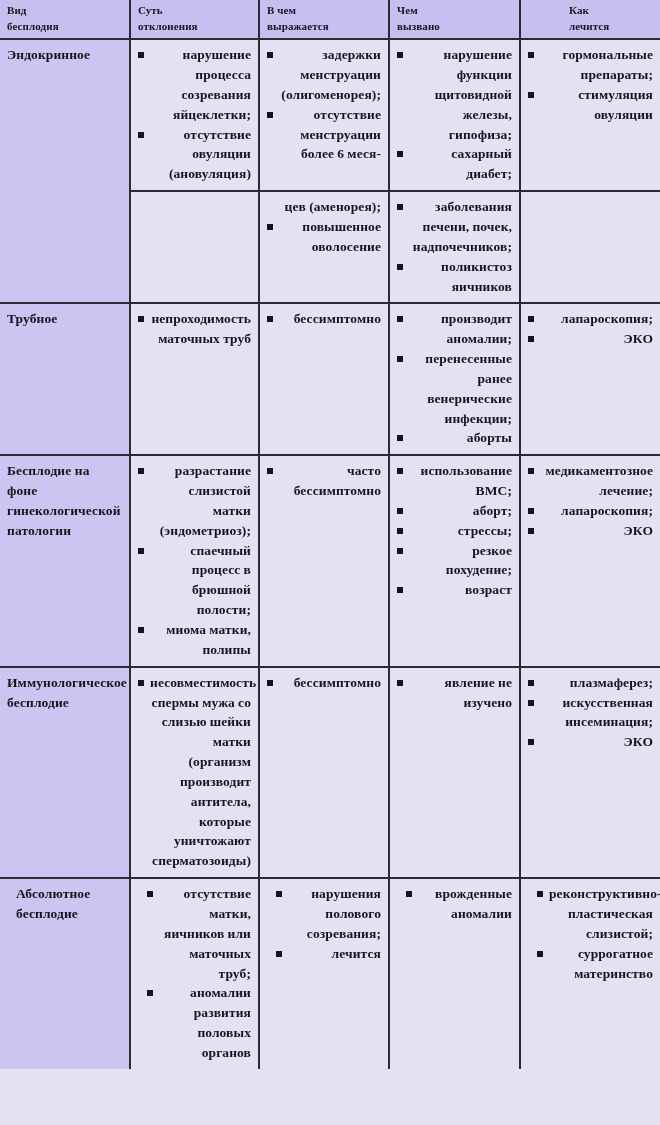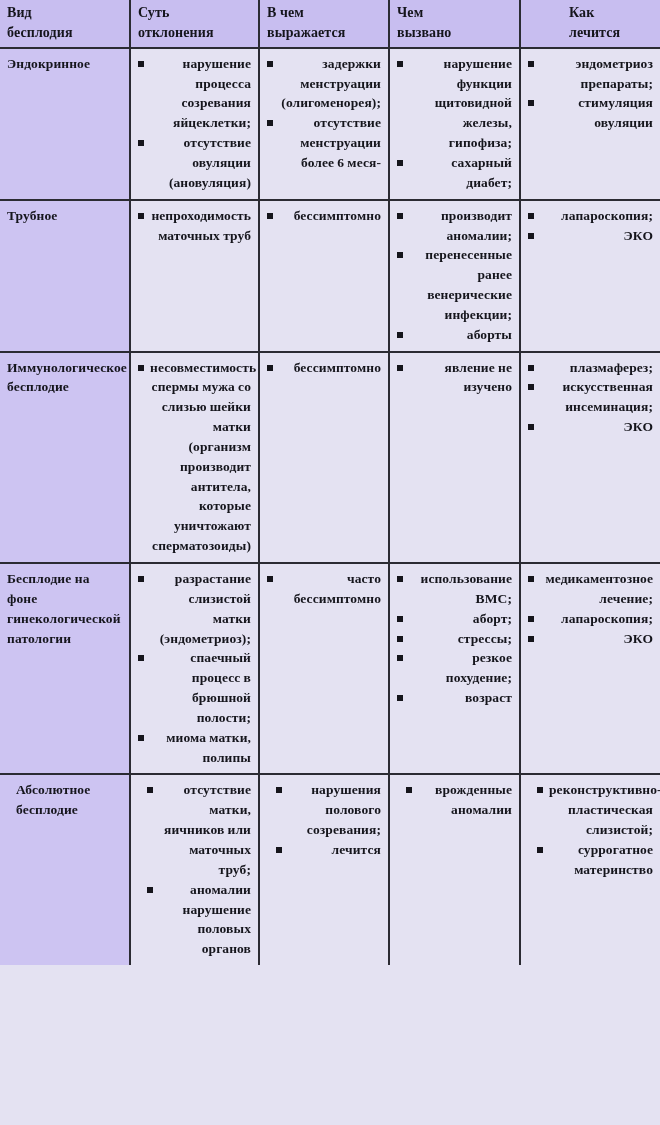--- a/index.html
+++ b/index.html
@@ -46,21 +46,21 @@
     letter-spacing: 0.1px;
   }
 
   thead th {
     background: #c8bef0;
     border-top: none;
     border-bottom: 2px solid #2b2b33;
     padding-top: 3px;
     padding-bottom: 4px;
     text-align: left;
-    font-size: 14px;
+    font-size: 11px;
     line-height: 1.42;
   }
   thead th:first-child { border-left: none; }
   thead th:last-child  { border-right: none; padding-left: 48px; }
 
   td { background: #e4e2f2; }
 
   td.cat {
     background: #cdc4f2;
   }
@@ -154,26 +154,49 @@
         </ul>
       </td>
       <td>
         <ul class="items">
           <li>нарушение функции щитовидной железы, гипофиза;</li>
           <li>сахарный диабет;</li>
         </ul>
       </td>
       <td>
         <ul class="items">
-          <li>эндометриоз препараты;</li>
+          <li>гормональные препараты;</li>
           <li>стимуляция овуляции</li>
         </ul>
       </td>
     </tr>
 
+    <tr>
+      <td class="cat cat-merge-bot">
+        <span class="cat-text"></span>
+      </td>
+      <td>
+        <ul class="items"></ul>
+      </td>
+      <td>
+        <ul class="items">
+          <li class="nobullet">цев (аменорея);</li>
+          <li>повышенное оволосение</li>
+        </ul>
+      </td>
+      <td>
+        <ul class="items">
+          <li>заболевания печени, почек, надпочечников;</li>
+          <li>поликистоз яичников</li>
+        </ul>
+      </td>
+      <td>
+        <ul class="items"></ul>
+      </td>
+    </tr>
 
     <tr>
       <td class="cat">
         <span class="cat-text">Трубное</span>
       </td>
       <td>
         <ul class="items">
           <li>непроходимость маточных труб</li>
         </ul>
       </td>
@@ -185,48 +208,20 @@
       <td>
         <ul class="items">
           <li>производит аномалии;</li>
           <li>перенесенные ранее венерические инфекции;</li>
           <li>аборты</li>
         </ul>
       </td>
       <td>
         <ul class="items">
           <li>лапароскопия;</li>
-          <li>ЭКО</li>
-        </ul>
-      </td>
-    </tr>
-
-    <tr>
-      <td class="cat">
-        <span class="cat-text">Иммунологическое бесплодие</span>
-      </td>
-      <td>
-        <ul class="items">
-          <li>несовместимость спермы мужа со слизью шейки матки (организм производит антитела, которые уничтожают сперматозоиды)</li>
-        </ul>
-      </td>
-      <td>
-        <ul class="items">
-          <li>бессимптомно</li>
-        </ul>
-      </td>
-      <td>
-        <ul class="items">
-          <li>явление не изучено</li>
-        </ul>
-      </td>
-      <td>
-        <ul class="items">
-          <li>плазмаферез;</li>
-          <li>искусственная инсеминация;</li>
           <li>ЭКО</li>
         </ul>
       </td>
     </tr>
 
     <tr>
       <td class="cat">
         <span class="cat-text">Бесплодие на фоне гинекологической патологии</span>
       </td>
       <td>
@@ -254,26 +249,54 @@
         <ul class="items">
           <li>медикаментозное лечение;</li>
           <li>лапароскопия;</li>
           <li>ЭКО</li>
         </ul>
       </td>
     </tr>
 
     <tr>
       <td class="cat">
+        <span class="cat-text">Иммунологическое бесплодие</span>
+      </td>
+      <td>
+        <ul class="items">
+          <li>несовместимость спермы мужа со слизью шейки матки (организм производит антитела, которые уничтожают сперматозоиды)</li>
+        </ul>
+      </td>
+      <td>
+        <ul class="items">
+          <li>бессимптомно</li>
+        </ul>
+      </td>
+      <td>
+        <ul class="items">
+          <li>явление не изучено</li>
+        </ul>
+      </td>
+      <td>
+        <ul class="items">
+          <li>плазмаферез;</li>
+          <li>искусственная инсеминация;</li>
+          <li>ЭКО</li>
+        </ul>
+      </td>
+    </tr>
+
+    <tr>
+      <td class="cat">
         <span class="cat-text">Абсолютное бесплодие</span>
       </td>
       <td>
         <ul class="items">
           <li>отсутствие матки, яичников или маточных труб;</li>
-          <li>аномалии нарушение половых органов</li>
+          <li>аномалии развития половых органов</li>
         </ul>
       </td>
       <td>
         <ul class="items">
           <li>нарушения полового созревания;</li>
           <li>лечится</li>
         </ul>
       </td>
       <td>
         <ul class="items">

